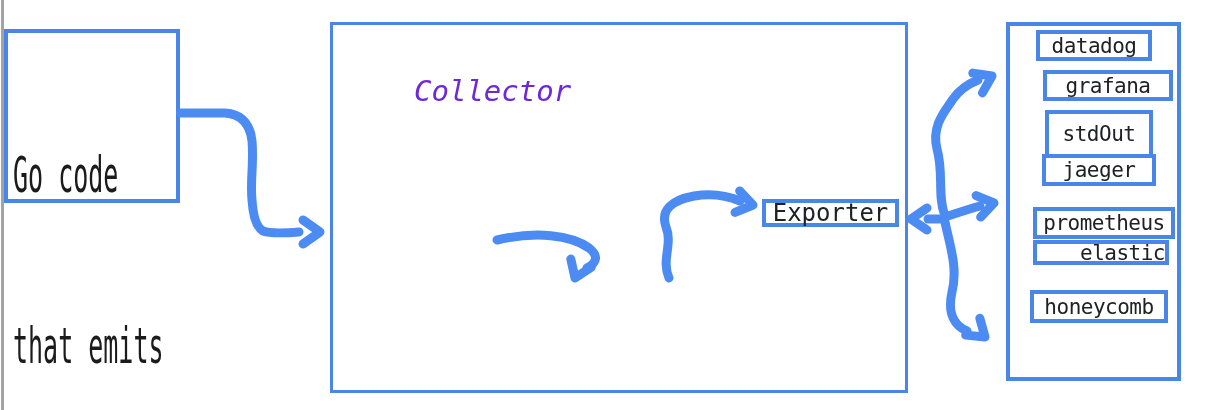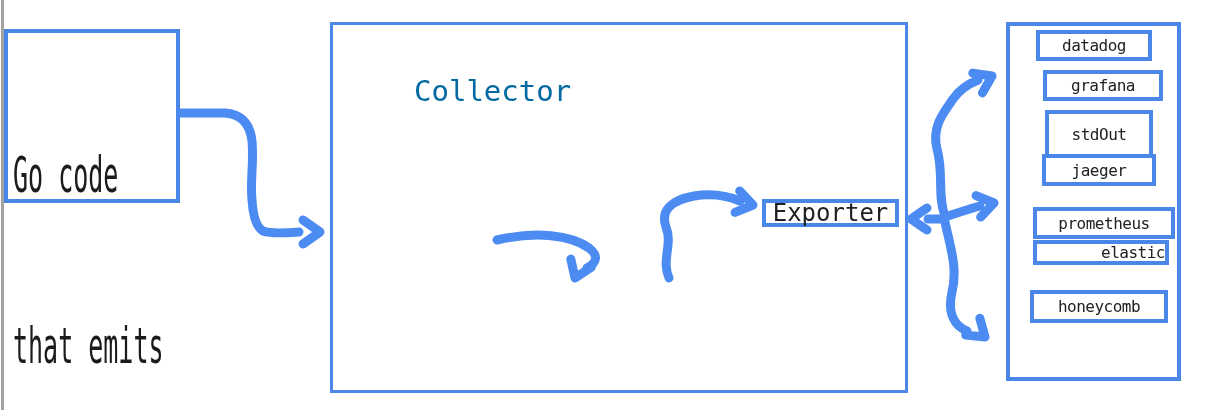--- a/index.html
+++ b/index.html
@@ -51,37 +51,38 @@
   .collector-box {
     left: 330px; top: 22px; width: 578px; height: 371px;
     border-width: 3px;
     background: transparent;
     display: block;
   }
   .collector-title {
     position: absolute;
     left: 414px; top: 74px;
     font-size: 29px;
-    color: #0369a1;
+    color: #6d28d9;
+    font-style: italic;
   }
 
   
   .node { font-size: 25px; }
   .receiver-box  { left: 342px; top: 220px; width: 153px; height: 43px; }
   .processor-box { left: 558px; top: 287px; width: 151px; height: 39px; }
   .exporter-box  { left: 762px; top: 199px; width: 137px; height: 28px; font-size: 24px; }
 
   
   .dest-panel {
     left: 1006px; top: 22px; width: 175px; height: 359px;
     background: #ffffff;
     display: block;
   }
   .dest {
-    font-size: 16px;
+    font-size: 21px;
     letter-spacing: -0.5px;
     border-width: 4px;
   }
 
   .arrows-layer {
     position: absolute;
     left: 0; top: 0;
     width: 1212px; height: 410px;
     pointer-events: none;
     z-index: 5;
@@ -105,21 +106,21 @@
   <div class="collector-title">Collector</div>
 
   <div class="bluebox node exporter-box">
     <span>Exporter</span>
   </div>
 
   <div class="bluebox dest-panel"></div>
   <div class="bluebox dest" style="left:1036px; top:30px;  width:116px; height:31px;">
       <span>datadog</span>
     </div>
-  <div class="bluebox dest" style="left:1043px; top:70px;  width:120px; height:31px;">
+  <div class="bluebox dest" style="left:1043px; top:70px;  width:130px; height:31px;">
       <span>grafana</span>
     </div>
   <div class="bluebox dest" style="left:1045px; top:110px; width:108px; height:48px;">
       <span>stdOut</span>
     </div>
   <div class="bluebox dest" style="left:1042px; top:154px; width:114px; height:32px;">
       <span>jaeger</span>
     </div>
   <div class="bluebox dest" style="left:1033px; top:207px; width:142px; height:32px;">
       <span>prometheus</span>

